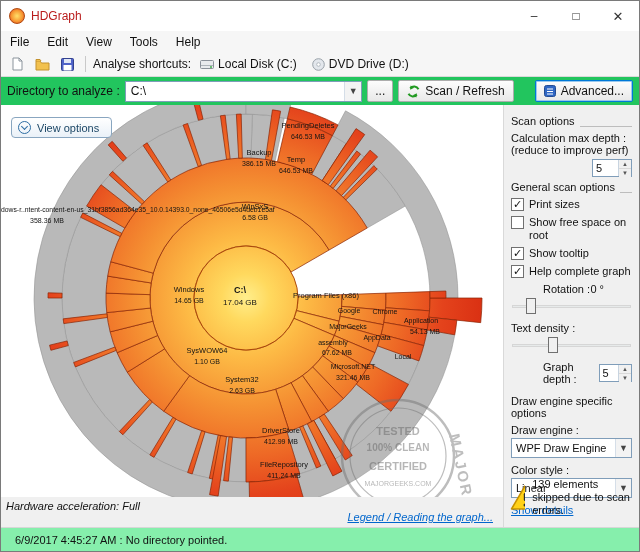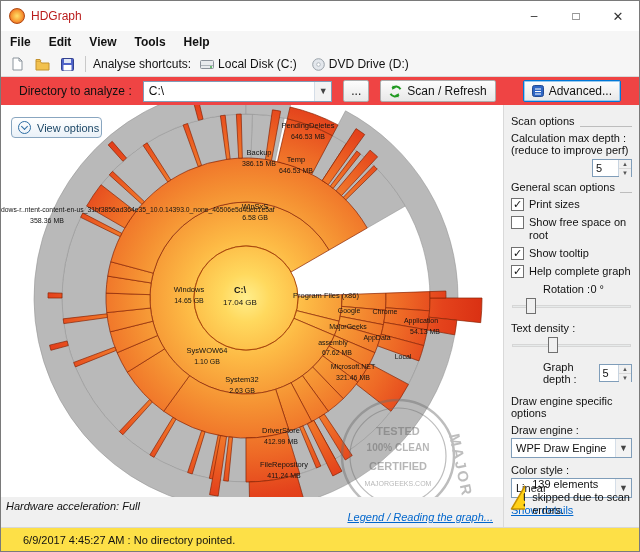--- a/index.html
+++ b/index.html
@@ -12,53 +12,53 @@
   .app-icon { width:16px; height:16px; margin:0 6px 0 8px; border-radius:50%;
               background:radial-gradient(circle at 50% 50%, #ffe06a 0%, #f79a33 55%, #e03018 100%);
               border:1px solid #b04a10; }
   .title-text { font-size:12px; color:#b91c1c; flex:1; }
   .winbtn { width:42px; height:29px; display:flex; align-items:center; justify-content:center;
             font-size:12px; color:#333; }
   .winbtn.close { font-size:13px; }
 
   
   .menubar { height:21px; background:#f6f6f6; display:flex; align-items:center; font-size:12px;
-             color:#111; flex:0 0 auto;font-weight:bold; }
+             color:#111; flex:0 0 auto; }
   .menu-item { padding:2px 9px; }
 
   
   .toolbar { height:25px; background:#f6f6f6; border-bottom:1px solid #dadada; display:flex;
              align-items:center; gap:3px; padding:0 5px; font-size:12px; color:#111; flex:0 0 auto; }
   .tbtn { width:22px; height:21px; display:flex; align-items:center; justify-content:center; border-radius:2px; }
   .tsep { width:1px; height:16px; background:#c9c9c9; margin:0 4px; }
   .shortcut-btn { display:flex; align-items:center; gap:4px; padding:2px 6px; border-radius:2px; }
 
   
-  .dirrow { height:28px; display:flex; align-items:center; gap:11px; padding:0 18px; font-size:12px;
-            color:#111; background:#ef4444; flex:0 0 auto; }
+  .dirrow { height:28px; display:flex; align-items:center; gap:5px; padding:0 6px; font-size:12px;
+            color:#111; background:#22c55e; flex:0 0 auto; }
   .combo { flex:1; max-width:302px; height:21px; border:1px solid #7f9db9; background:#fff;
            display:flex; align-items:center; }
   .combo .cval { flex:1; padding:0 5px; font-size:12px; }
   .combo .carr { width:17px; text-align:center; color:#444; font-size:9px; background:#f3f3f3;
                  border-left:1px solid #d5dee8; height:100%; line-height:19px; }
   .btn { height:22px; background:linear-gradient(#fdfdfd,#e8e8e8); border:1px solid #adadad;
          border-radius:2px; display:flex; align-items:center; justify-content:center; gap:5px;
          font-size:12px; color:#111; padding:0 8px; }
   .btn.browse { width:26px; padding:0; }
   .btn.focused { border:1px solid #0078d7; box-shadow:0 0 0 1px #99c9ef inset;margin-left:16px; }
 
   
   .main { flex:1; display:flex; min-height:0; }
   .chartcol { width:503px; display:flex; flex-direction:column; border-right:1px solid #d9d9d9; }
   .chartarea { flex:1; position:relative; background:#ffffff; overflow:hidden; }
   .chartarea svg.chart { position:absolute; left:0; top:0; }
   svg text { font-family:"Liberation Sans","DejaVu Sans",sans-serif; }
 
   .view-options { position:absolute; left:10px; top:12px; display:flex; align-items:flex-end; gap:6px;
-                  padding:3px 2px 3px 6px; background:linear-gradient(#ffffff,#eaf1f8);
+                  padding:3px 12px 3px 6px; background:linear-gradient(#ffffff,#eaf1f8);
                   border:1px solid #89a6c0; border-radius:4px; font-size:11px; color:#1c4766; z-index:5; }
   .chev-circle { width:13px; height:13px; border:1.5px solid #2d6da3; border-radius:50%;
                  display:flex; align-items:center; justify-content:center; }
   .chev { width:5px; height:5px; border-right:1.5px solid #2d6da3; border-bottom:1.5px solid #2d6da3;
           transform:rotate(45deg); margin-top:-2px; }
 
   .chartstrip { height:30px; background:#f0f0f0; position:relative; flex:0 0 auto; font-size:11px;font-style:italic; }
   .hwaccel { position:absolute; left:5px; top:3px; color:#111; }
   .legend-link { position:absolute; right:10px; bottom:4px; color:#0066cc; text-decoration:underline; }
 
@@ -86,22 +86,22 @@
   .dd { height:20px; border:1px solid #7f9db9; background:#fff; display:flex; align-items:center;
         margin:2px 0 6px; }
   .dd .dval { flex:1; padding:0 4px; font-size:11px; white-space:nowrap; overflow:hidden; }
   .dd .darr { width:16px; text-align:center; font-size:9px; color:#444; background:#f3f3f3;
               border-left:1px solid #d5dee8; height:100%; line-height:18px; }
   .link { color:#0066cc; text-decoration:underline; font-size:11px; }
   .warn { position:absolute; left:6px; right:5px; bottom:10px; display:flex; gap:7px; align-items:center; }
   .warn-text { line-height:13px; }
 
   
-  .statusbar { height:24px; background:#fde047; border-top:1px solid #d7d7d7; display:flex;
-               align-items:center; padding:0 22px; font-size:11px; color:#111; flex:0 0 auto; }
+  .statusbar { height:24px; background:#86efac; border-top:1px solid #d7d7d7; display:flex;
+               align-items:center; padding:0 14px; font-size:11px; color:#111; flex:0 0 auto; }
 </style>
 </head>
 <body>
 
 <div class="window">
 
   <div class="titlebar">
     <div class="app-icon"></div>
     <div class="title-text">HDGraph</div>
     <div class="winbtn">–</div>

